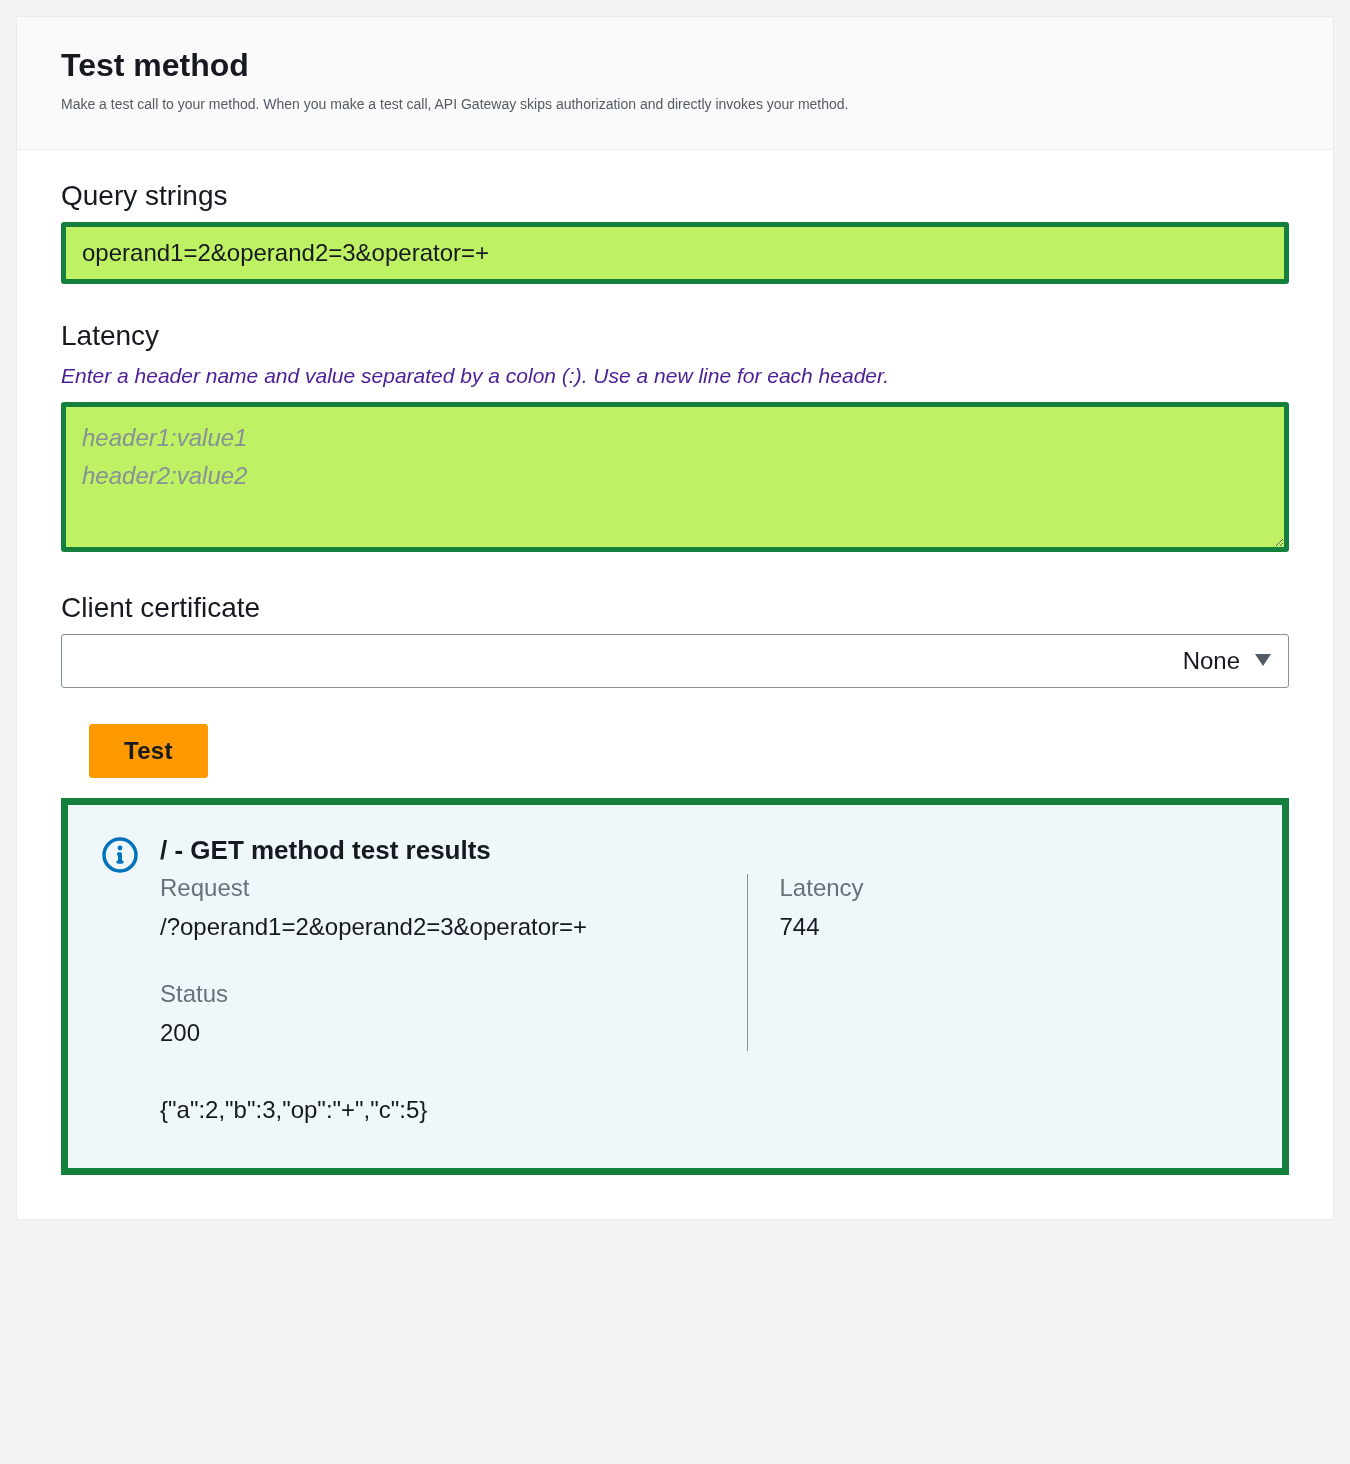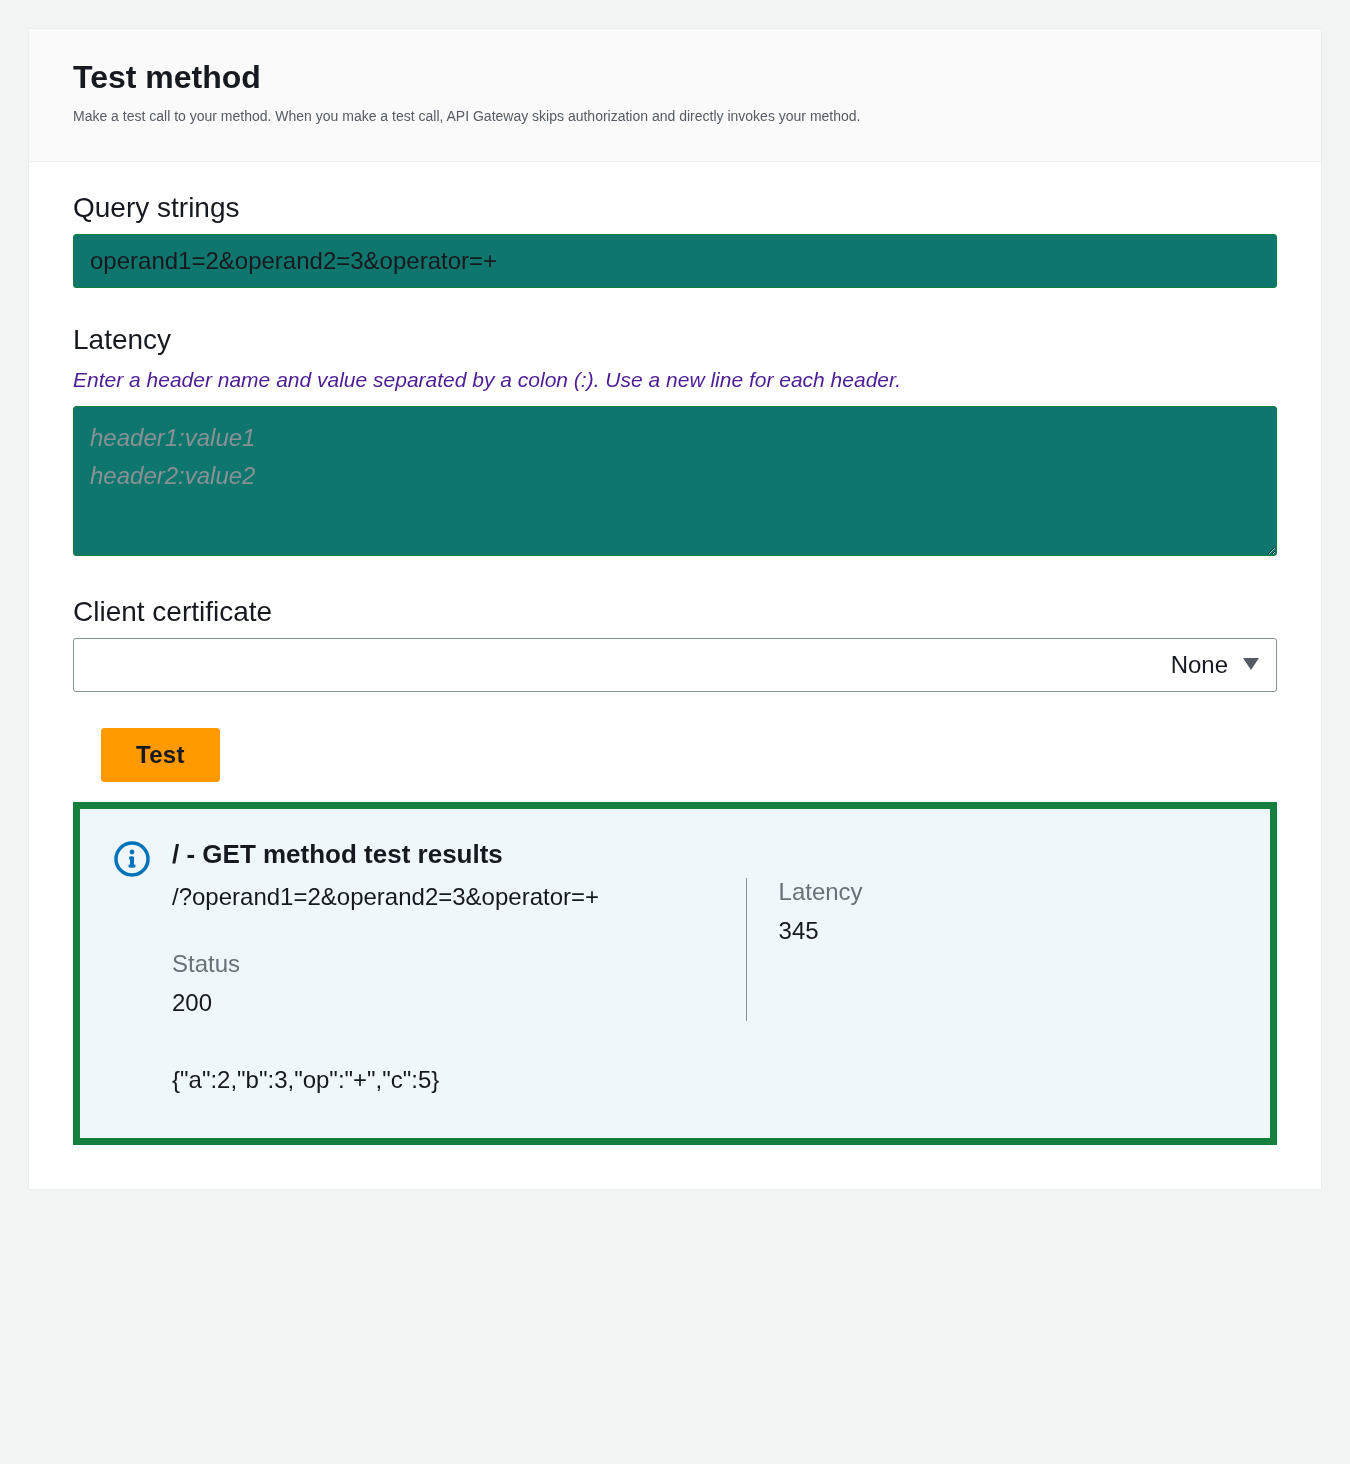--- a/index.html
+++ b/index.html
@@ -5,21 +5,21 @@
   * { box-sizing: border-box; }
   html, body {
     margin: 0; padding: 0;
     font-family: "Amazon Ember", "Helvetica Neue", Helvetica, Arial, sans-serif;
     background: #f2f3f3;
     color: #16191f;
   }
   .page {
     width: 1350px;
     min-height: 1464px;
-    padding: 28px;
+    padding: 16px;
   }
   .panel {
     background: #ffffff;
     border: 1px solid #eaeded;
     border-radius: 0;
   }
   .panel-header {
     background: #fafafa;
     border-bottom: 1px solid #eaeded;
     padding: 30px 44px 34px 44px;
@@ -53,23 +53,23 @@
     margin: 0 0 12px 0;
     line-height: 1.35;
     font-style: italic;
   }
   .text-input {
     width: 100%;
     font-size: 24px;
     font-family: inherit;
     color: #16191f;
     padding: 12px 16px;
-    border: 1px solid #15803d;
+    border: 5px solid #15803d;
     border-radius: 3px;
-    background: #0f766e;
+    background: #bef264;
   }
   .text-input::placeholder {
     color: #879196;
     font-style: italic;
   }
   textarea.text-input {
     min-height: 150px;
     resize: both;
     line-height: 1.55;
   }
@@ -210,31 +210,32 @@
             <rect x="14.5" y="23.5" width="7" height="3" rx="1" fill="#0073bb"></rect>
             <circle cx="18" cy="11" r="2.4" fill="#0073bb"></circle>
           </svg>
         </div>
         <div class="info-content">
           <h2 class="info-title">/ - GET method test results</h2>
 
           <div class="result-grid">
             <div class="result-col-left">
               <div class="result-block">
+                <p class="result-label">Request</p>
                 <p class="result-value">/?operand1=2&amp;operand2=3&amp;operator=+</p>
               </div>
               <div class="result-block">
                 <p class="result-label">Status</p>
                 <p class="result-value">200</p>
               </div>
             </div>
             <div class="result-col-right">
               <div class="result-block">
                 <p class="result-label">Latency</p>
-                <p class="result-value">345</p>
+                <p class="result-value">744</p>
               </div>
             </div>
           </div>
 
           <div class="full-width-block">
             <p class="result-value">{"a":2,"b":3,"op":"+","c":5}</p>
           </div>
 
         </div>
       </div>

